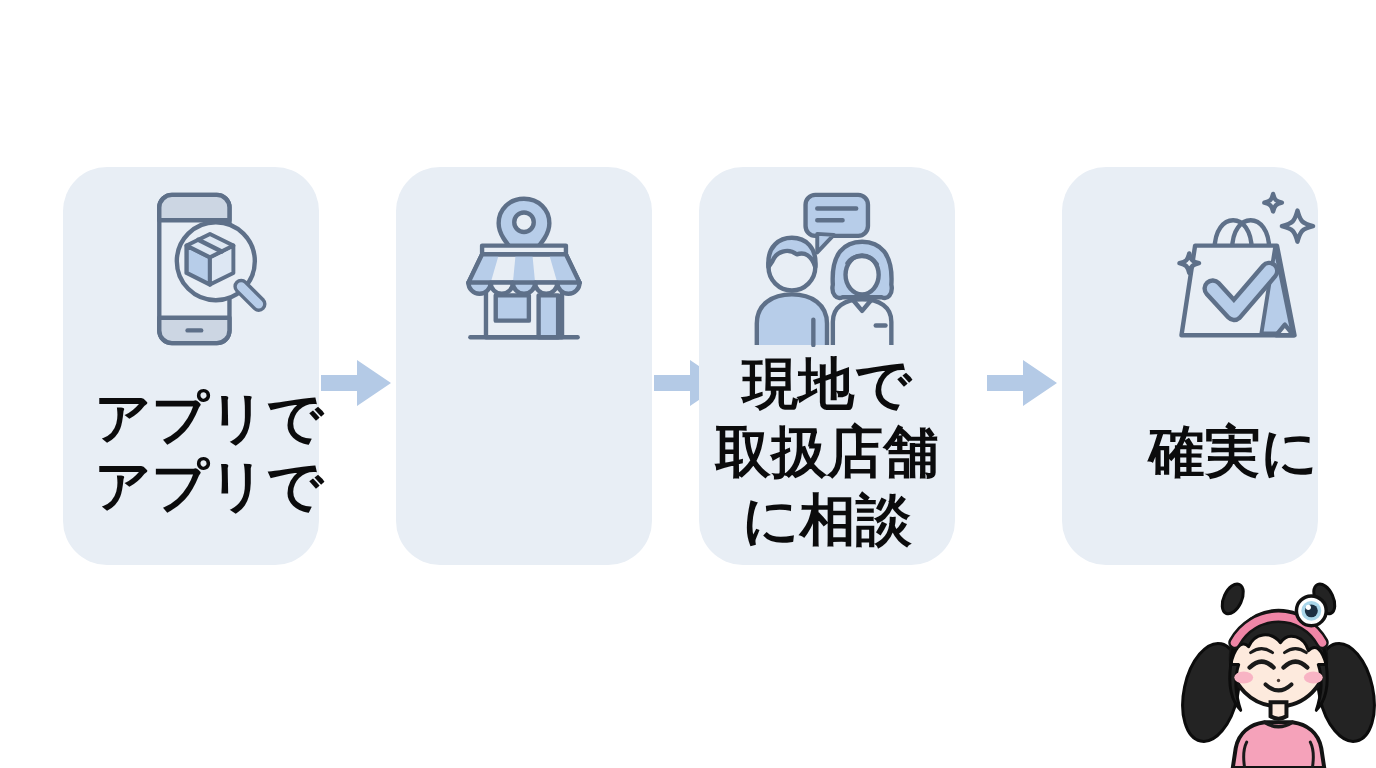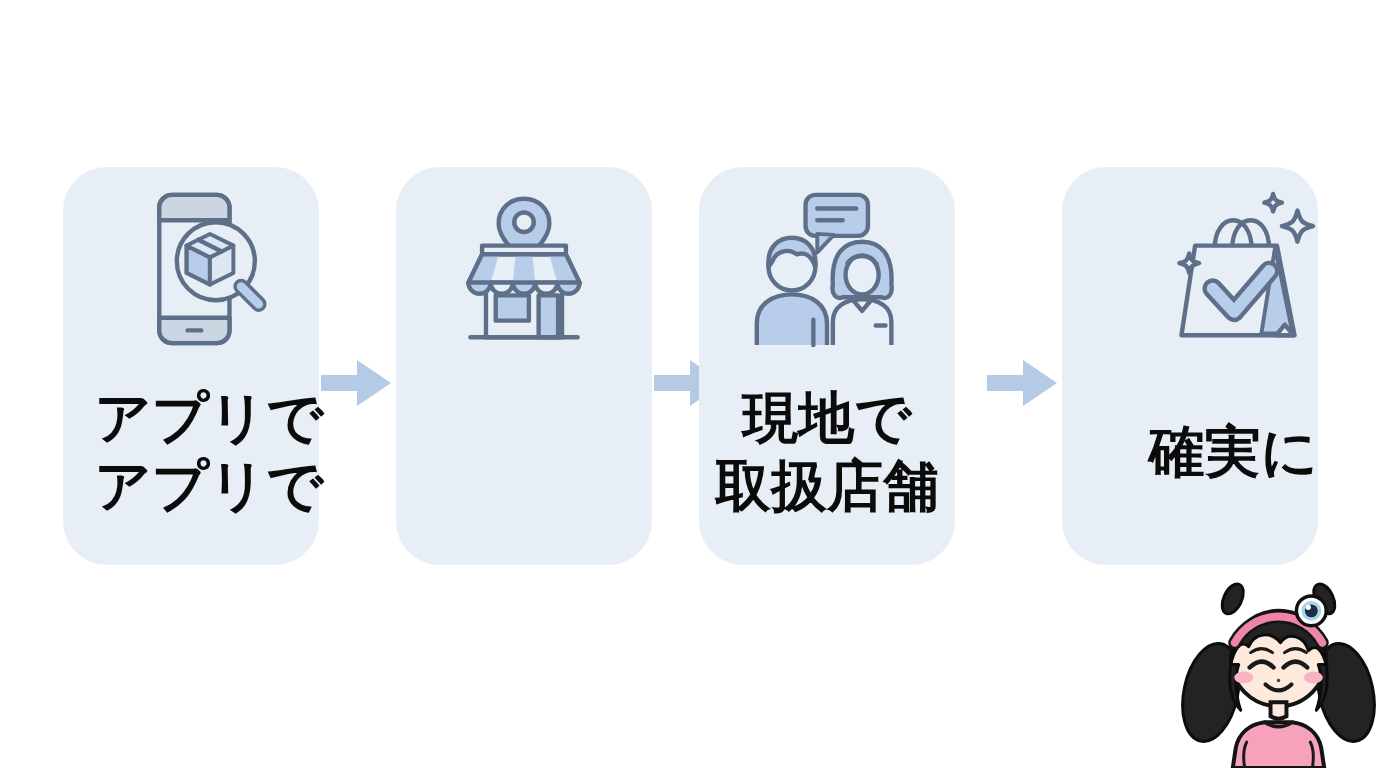--- a/index.html
+++ b/index.html
@@ -137,20 +137,21 @@
         <path d="M101,74 C108,64 124,64 131,75" class="ic-line" stroke-width="4"></path>
         <circle cx="44" cy="78" r="24" class="ic-shape-bg"></circle>
         <path d="M20,78 C18,56 32,48 44,48 C58,48 70,58 68,78 C64,66 57,62 49,65 C40,58 28,62 24,72 Z" class="ic-shape-blue" stroke-width="4"></path>
         <path d="M8,158 L8,136 C8,116 24,106 44,106 C64,106 80,116 80,136 L80,158" class="ic-shape-blue"></path>
         <path d="M66,132 V158" class="ic-line" stroke-width="4"></path>
       </svg>
     </div>
     <div class="step-label">
       <span>現地で</span>
       <span>取扱店舗</span>
+      <span>に相談</span>
     </div>
   </div>
 
   <div class="flow-arrow pos-3">
     <svg width="70" height="46" viewBox="0 0 70 46">
         <path d="M0,15 H36 V0 L70,23 L36,46 V31 H0 Z"></path>
       </svg>
   </div>
 
   <div class="step-card pos-4">

